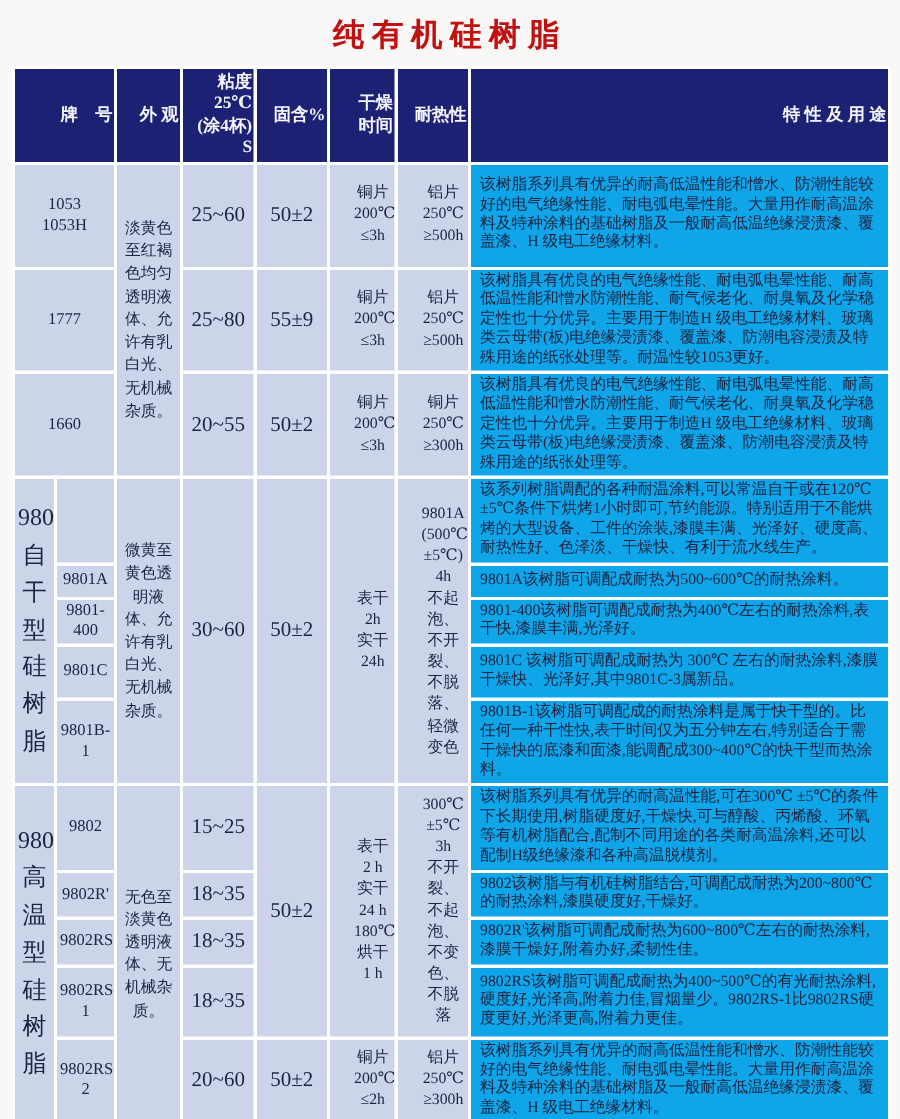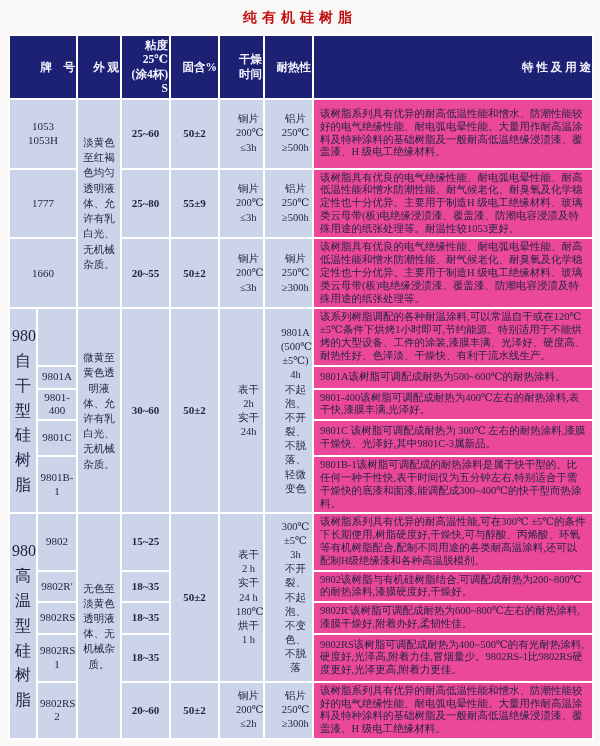--- a/index.html
+++ b/index.html
@@ -6,21 +6,21 @@
   body{
     width:600px;height:746px;
     background:#faf8f6;
     font-family:"Liberation Serif","DejaVu Serif",serif;
     color:#1c2340;
     overflow:hidden;
   }
   .page-title{
     margin:9px 0 7px 0;
     text-align:center;
-    font-size:14px;
+    font-size:21px;
     font-weight:bold;
     letter-spacing:5px;
     color:#c01010;
   }
   table.resin{
     table-layout:fixed;
     border-collapse:collapse;
     margin:0 0 0 8px;
     width:584px;
   }
@@ -41,24 +41,24 @@
     font-weight:bold;
     font-size:11.5px;
     line-height:1.25;
     padding:2px 1px;
     text-align:right;
   }
   td.feat{
     text-align:left;
     padding:2px 6px;
     line-height:1.22;
-    background:#ec4899;
+    background:#0ea5e9;
   }
   td.brand{font-size:11px;}
-  td.num{font-size:11px;font-weight:bold;}
+  td.num{font-size:14px;}
   td.group{font-size:16px;line-height:1.55;font-weight:normal;}
   td.appear{line-height:1.45;font-size:10.5px;}
   td.cond{font-size:10.5px;line-height:1.35;padding-left:16px;}
 </style>
 </head>
 <body>
 
 <div class="page-title">纯有机硅树脂</div>
 
 <table class="resin">

